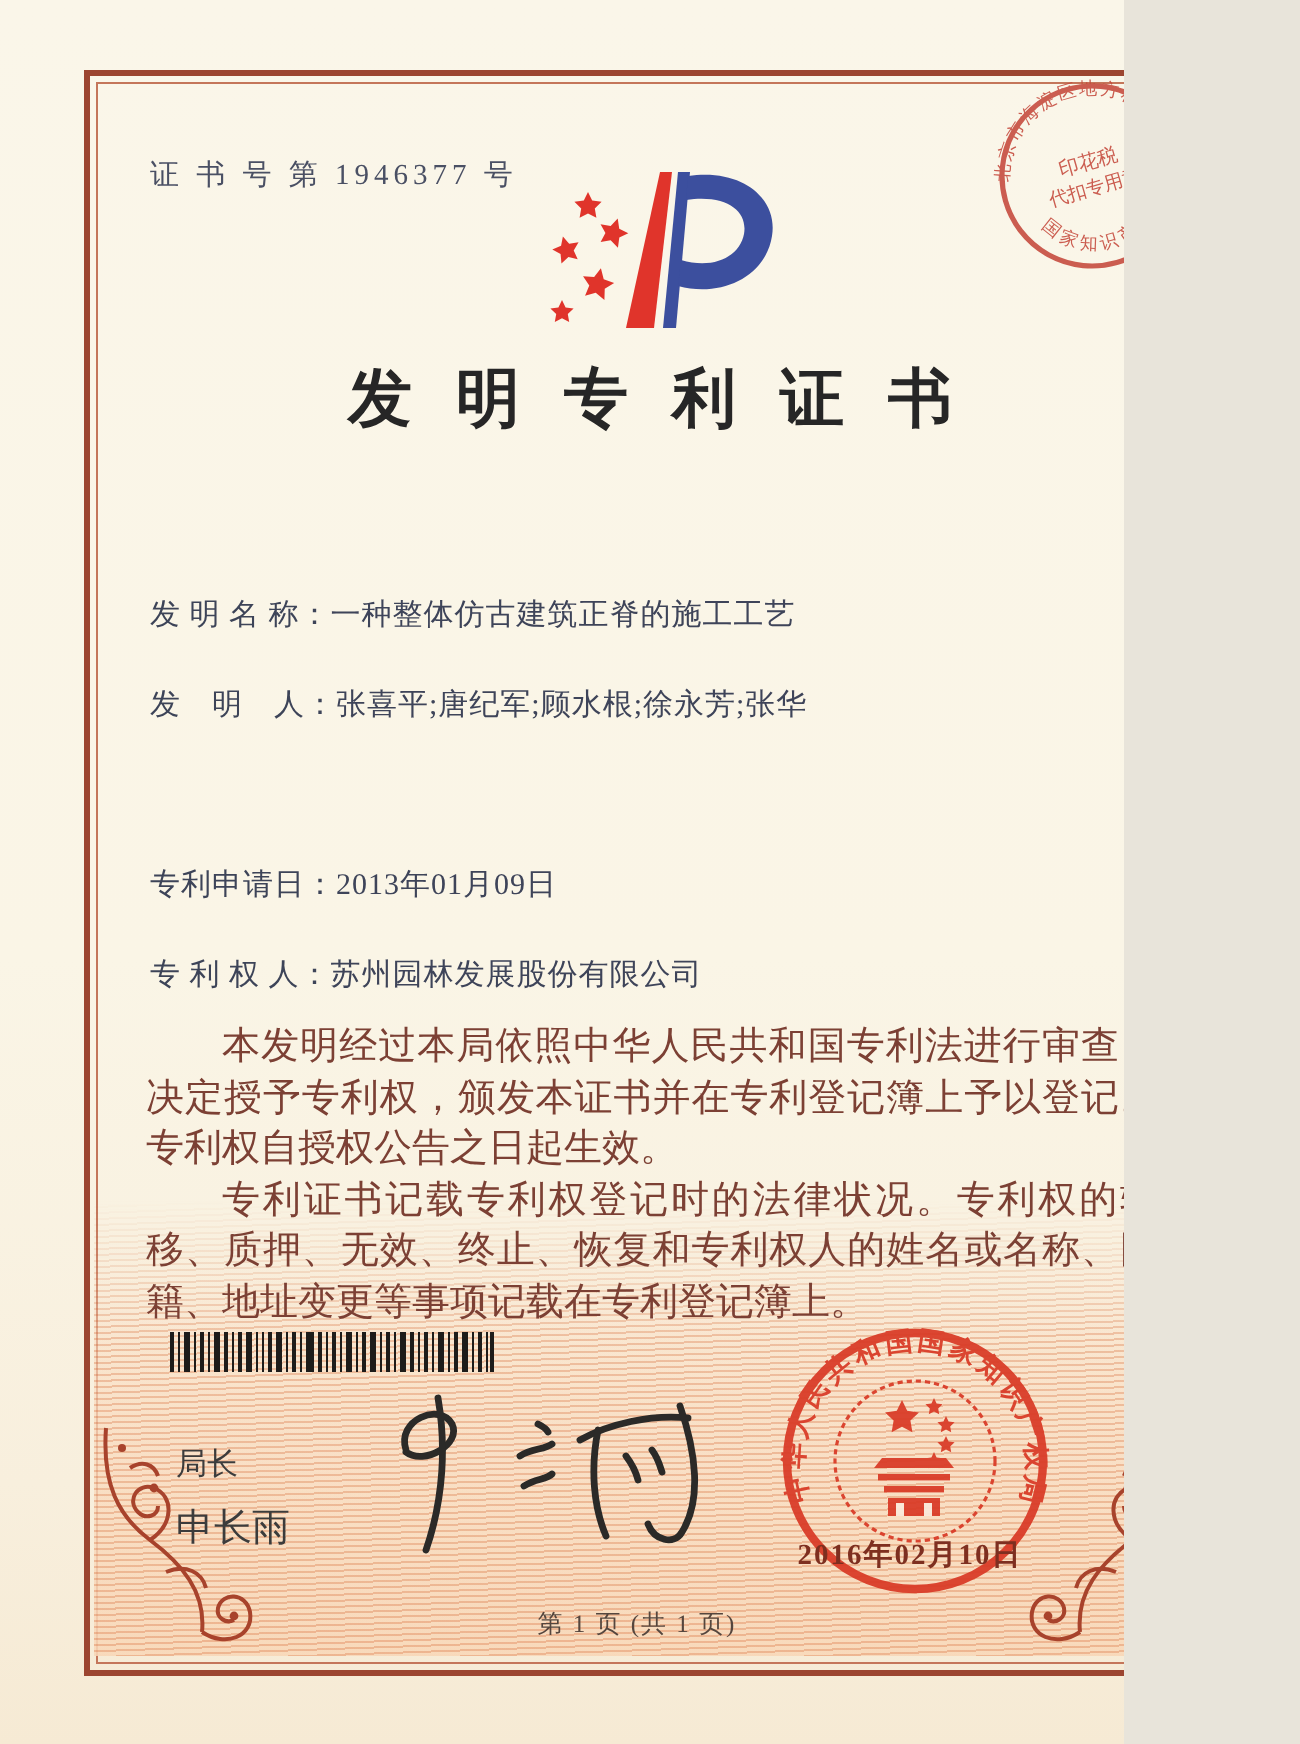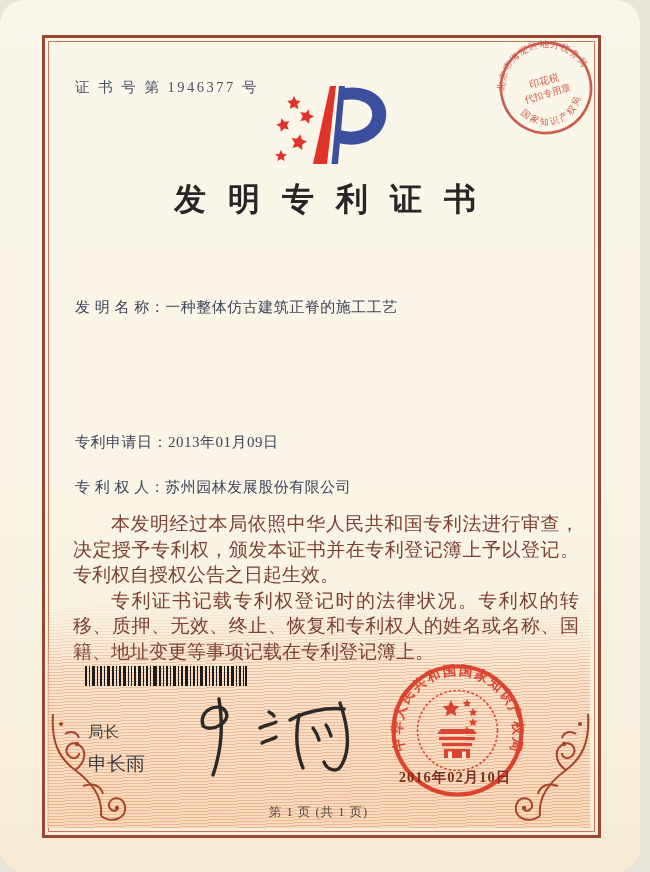--- a/index.html
+++ b/index.html
@@ -2,23 +2,22 @@
 <html><head>
 <meta charset="utf-8">
 <style>
   html,body{margin:0;padding:0;}
   body{
     width:650px;height:872px;
     font-family:"Liberation Serif","DejaVu Serif",serif;
     background:#e8e4da;
   }
   .page{
-    position:relative;width:640px;height:872px;overflow:hidden;
+    position:relative;width:562px;height:872px;overflow:hidden;
     background:linear-gradient(180deg,#faf6e9 0%,#faf5e6 55%,#f8efdd 85%,#f6ead4 100%);
-    border-radius:24px;
   }
   
   .frame-outer{
     position:absolute;left:42px;top:35px;width:553px;height:797px;
     border:3px solid #9c4530;
   }
   .frame-inner{
     position:absolute;left:3px;top:3px;right:3px;bottom:3px;
     border:1px solid #c4765a;
   }
@@ -107,20 +106,23 @@
       <path d="M72 4 L78 4 L69 82 L55 82 Z" fill="#e0342b"></path>
       <path d="M81 4 L87 4 L80 82 L73.5 82 Z" fill="#3c4f9e"></path>
       <path d="M86 6 C114 2 131 18 128 36 C125 56 103 67 81 61 L82.5 48 C99 53 112 46 114 35 C116 24 106 15 85 18 Z" fill="#3c4f9e"></path>
     </g>
   </svg>
 
   <div class="title">发明专利证书</div>
 
   <div class="frow" style="top:254px">
     <span class="flabel">发 明 名 称：</span><span class="fvalue">一种整体仿古建筑正脊的施工工艺</span>
+  </div>
+  <div class="frow" style="top:299px">
+    <span class="flabel">发　明　人：</span><span class="fvalue">张喜平;唐纪军;顾水根;徐永芳;张华</span>
   </div>
   <div class="frow" style="top:389px">
     <span class="flabel">专利申请日：</span><span class="fvalue">2013年01月09日</span>
   </div>
   <div class="frow" style="top:434px">
     <span class="flabel">专 利 权 人：</span><span class="fvalue">苏州园林发展股份有限公司</span>
   </div>
 
   <div class="body-block">
     <p>本发明经过本局依照中华人民共和国专利法进行审查，决定授予专利权，颁发本证书并在专利登记簿上予以登记。专利权自授权公告之日起生效。</p>

